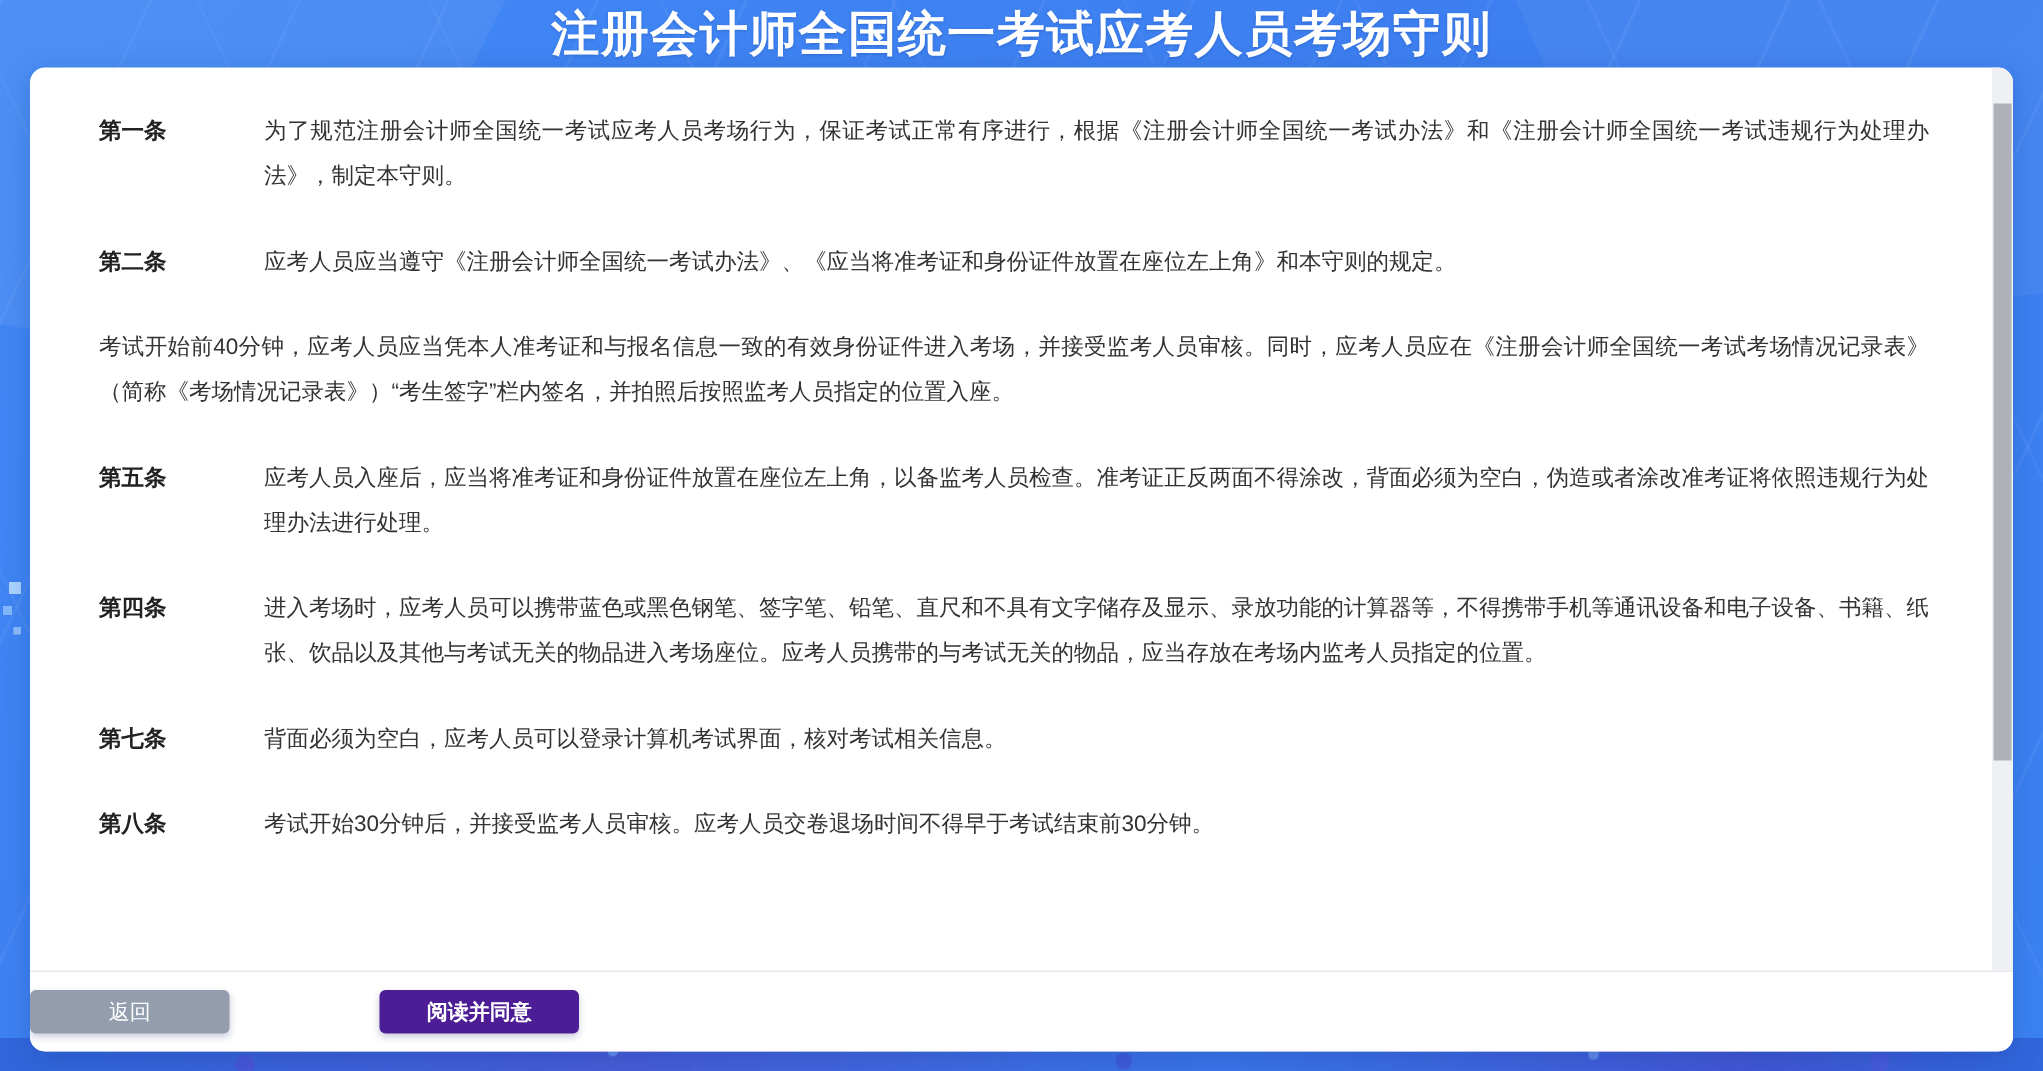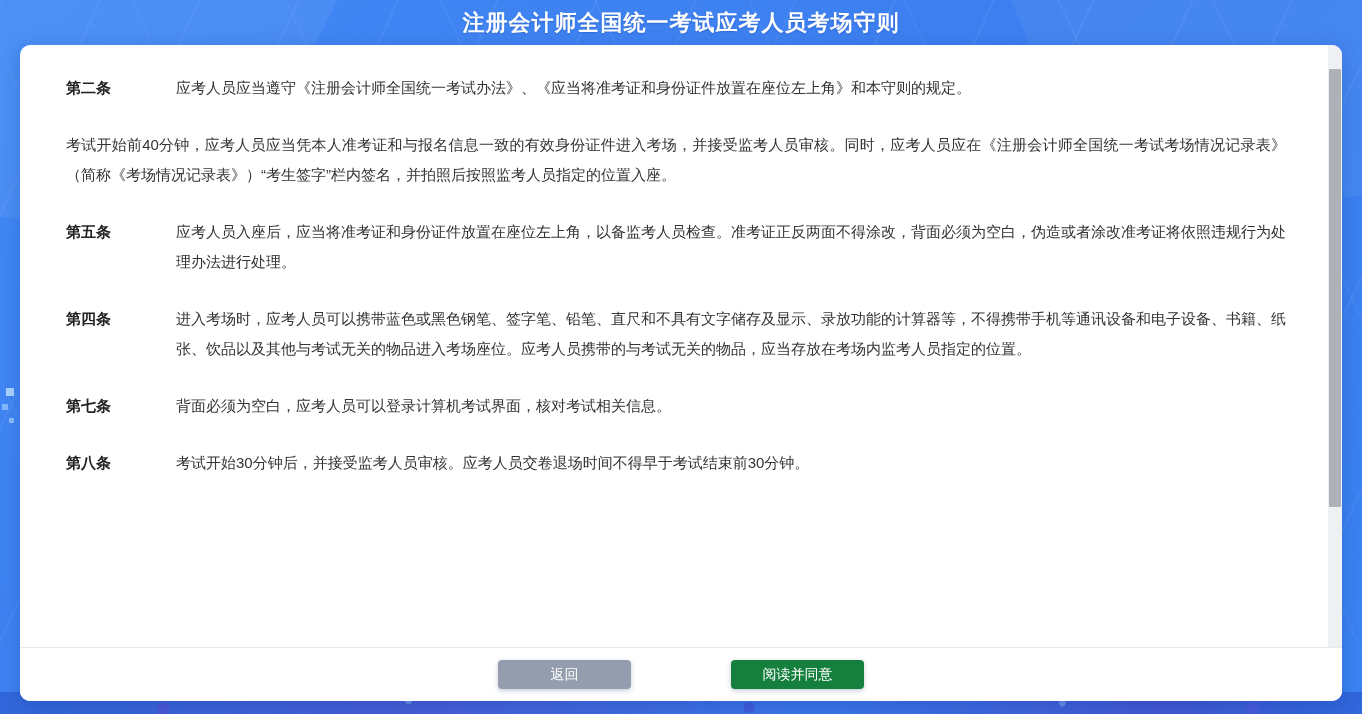--- a/index.html
+++ b/index.html
@@ -30,21 +30,21 @@
       linear-gradient(90deg,#2f63d8,#4a56d2 30%,#3a74e8 60%,#4550cf 85%,#2f63d8);
     opacity:.85;
   }
   .bg-dot{position:absolute;background:rgba(190,225,255,0.85);}
   .bg-dot.d1{left:6px;top:388px;width:8px;height:8px;}
   .bg-dot.d2{left:2px;top:404px;width:6px;height:6px;background:rgba(160,205,255,0.7);}
   .bg-dot.d3{left:9px;top:418px;width:5px;height:5px;background:rgba(190,225,255,0.6);}
 
   .page-title{
     position:absolute;top:0;left:0;width:100%;height:45px;line-height:45px;
-    text-align:center;color:#ffffff;font-size:22px;font-weight:bold;letter-spacing:1px;
+    text-align:center;color:#ffffff;font-size:32px;font-weight:bold;letter-spacing:1px;
     text-shadow:0 1px 2px rgba(0,40,120,0.25);
   }
   .card{
     position:absolute;left:20px;right:20px;top:45px;bottom:13px;
     background:#ffffff;border-radius:10px;overflow:hidden;
     box-shadow:0 4px 18px rgba(10,50,130,0.25);
   }
   .rules-area{
     position:absolute;left:0;right:14px;top:0;bottom:53px;
     padding:28px 30px 0 46px;overflow:hidden;
@@ -60,45 +60,49 @@
   }
   .sb-track{
     position:absolute;top:0;right:0;width:14px;bottom:53px;background:#eef0f3;
   }
   .sb-thumb{
     position:absolute;top:24px;left:1px;width:12px;height:438px;background:#aeb1b8;
   }
   .card-footer{
     position:absolute;left:0;right:0;bottom:0;height:53px;
     border-top:1px solid #e7e9ee;background:#fff;
-    display:flex;align-items:center;justify-content:center;gap:100px;
+    display:flex;align-items:center;gap:100px;
   }
   .btn{
     width:133px;height:29px;border:none;border-radius:4px;
     font-family:inherit;font-size:14px;color:#ffffff;cursor:pointer;
     box-shadow:0 2px 5px rgba(40,60,120,0.25);
   }
   .btn-back{background:#949dae;}
-  .btn-agree{background:#15803d;}
+  .btn-agree{background:#4c1d95;font-weight:bold;}
 </style>
 </head>
 <body>
 
 <div class="bg-texture"></div>
 <div class="bg-poly1"></div>
 <div class="bg-poly2"></div>
 <div class="bg-dot d1"></div>
 <div class="bg-dot d2"></div>
 <div class="bg-dot d3"></div>
 <div class="bg-bottom"></div>
 
 <div class="page-title">注册会计师全国统一考试应考人员考场守则</div>
 
 <div class="card">
   <div class="rules-area" id="rules-list">
+  <div class="rule-row">
+    <div class="rule-label">第一条</div>
+    <div class="rule-text">为了规范注册会计师全国统一考试应考人员考场行为，保证考试正常有序进行，根据《注册会计师全国统一考试办法》和《注册会计师全国统一考试违规行为处理办法》，制定本守则。</div>
+  </div>
 
   <div class="rule-row">
     <div class="rule-label">第二条</div>
     <div class="rule-text">应考人员应当遵守《注册会计师全国统一考试办法》、《应当将准考证和身份证件放置在座位左上角》和本守则的规定。</div>
   </div>
 
   <div class="rule-row">
     <div class="rule-text">考试开始前40分钟，应考人员应当凭本人准考证和与报名信息一致的有效身份证件进入考场，并接受监考人员审核。同时，应考人员应在《注册会计师全国统一考试考场情况记录表》（简称《考场情况记录表》）“考生签字”栏内签名，并拍照后按照监考人员指定的位置入座。</div>
   </div>
 

